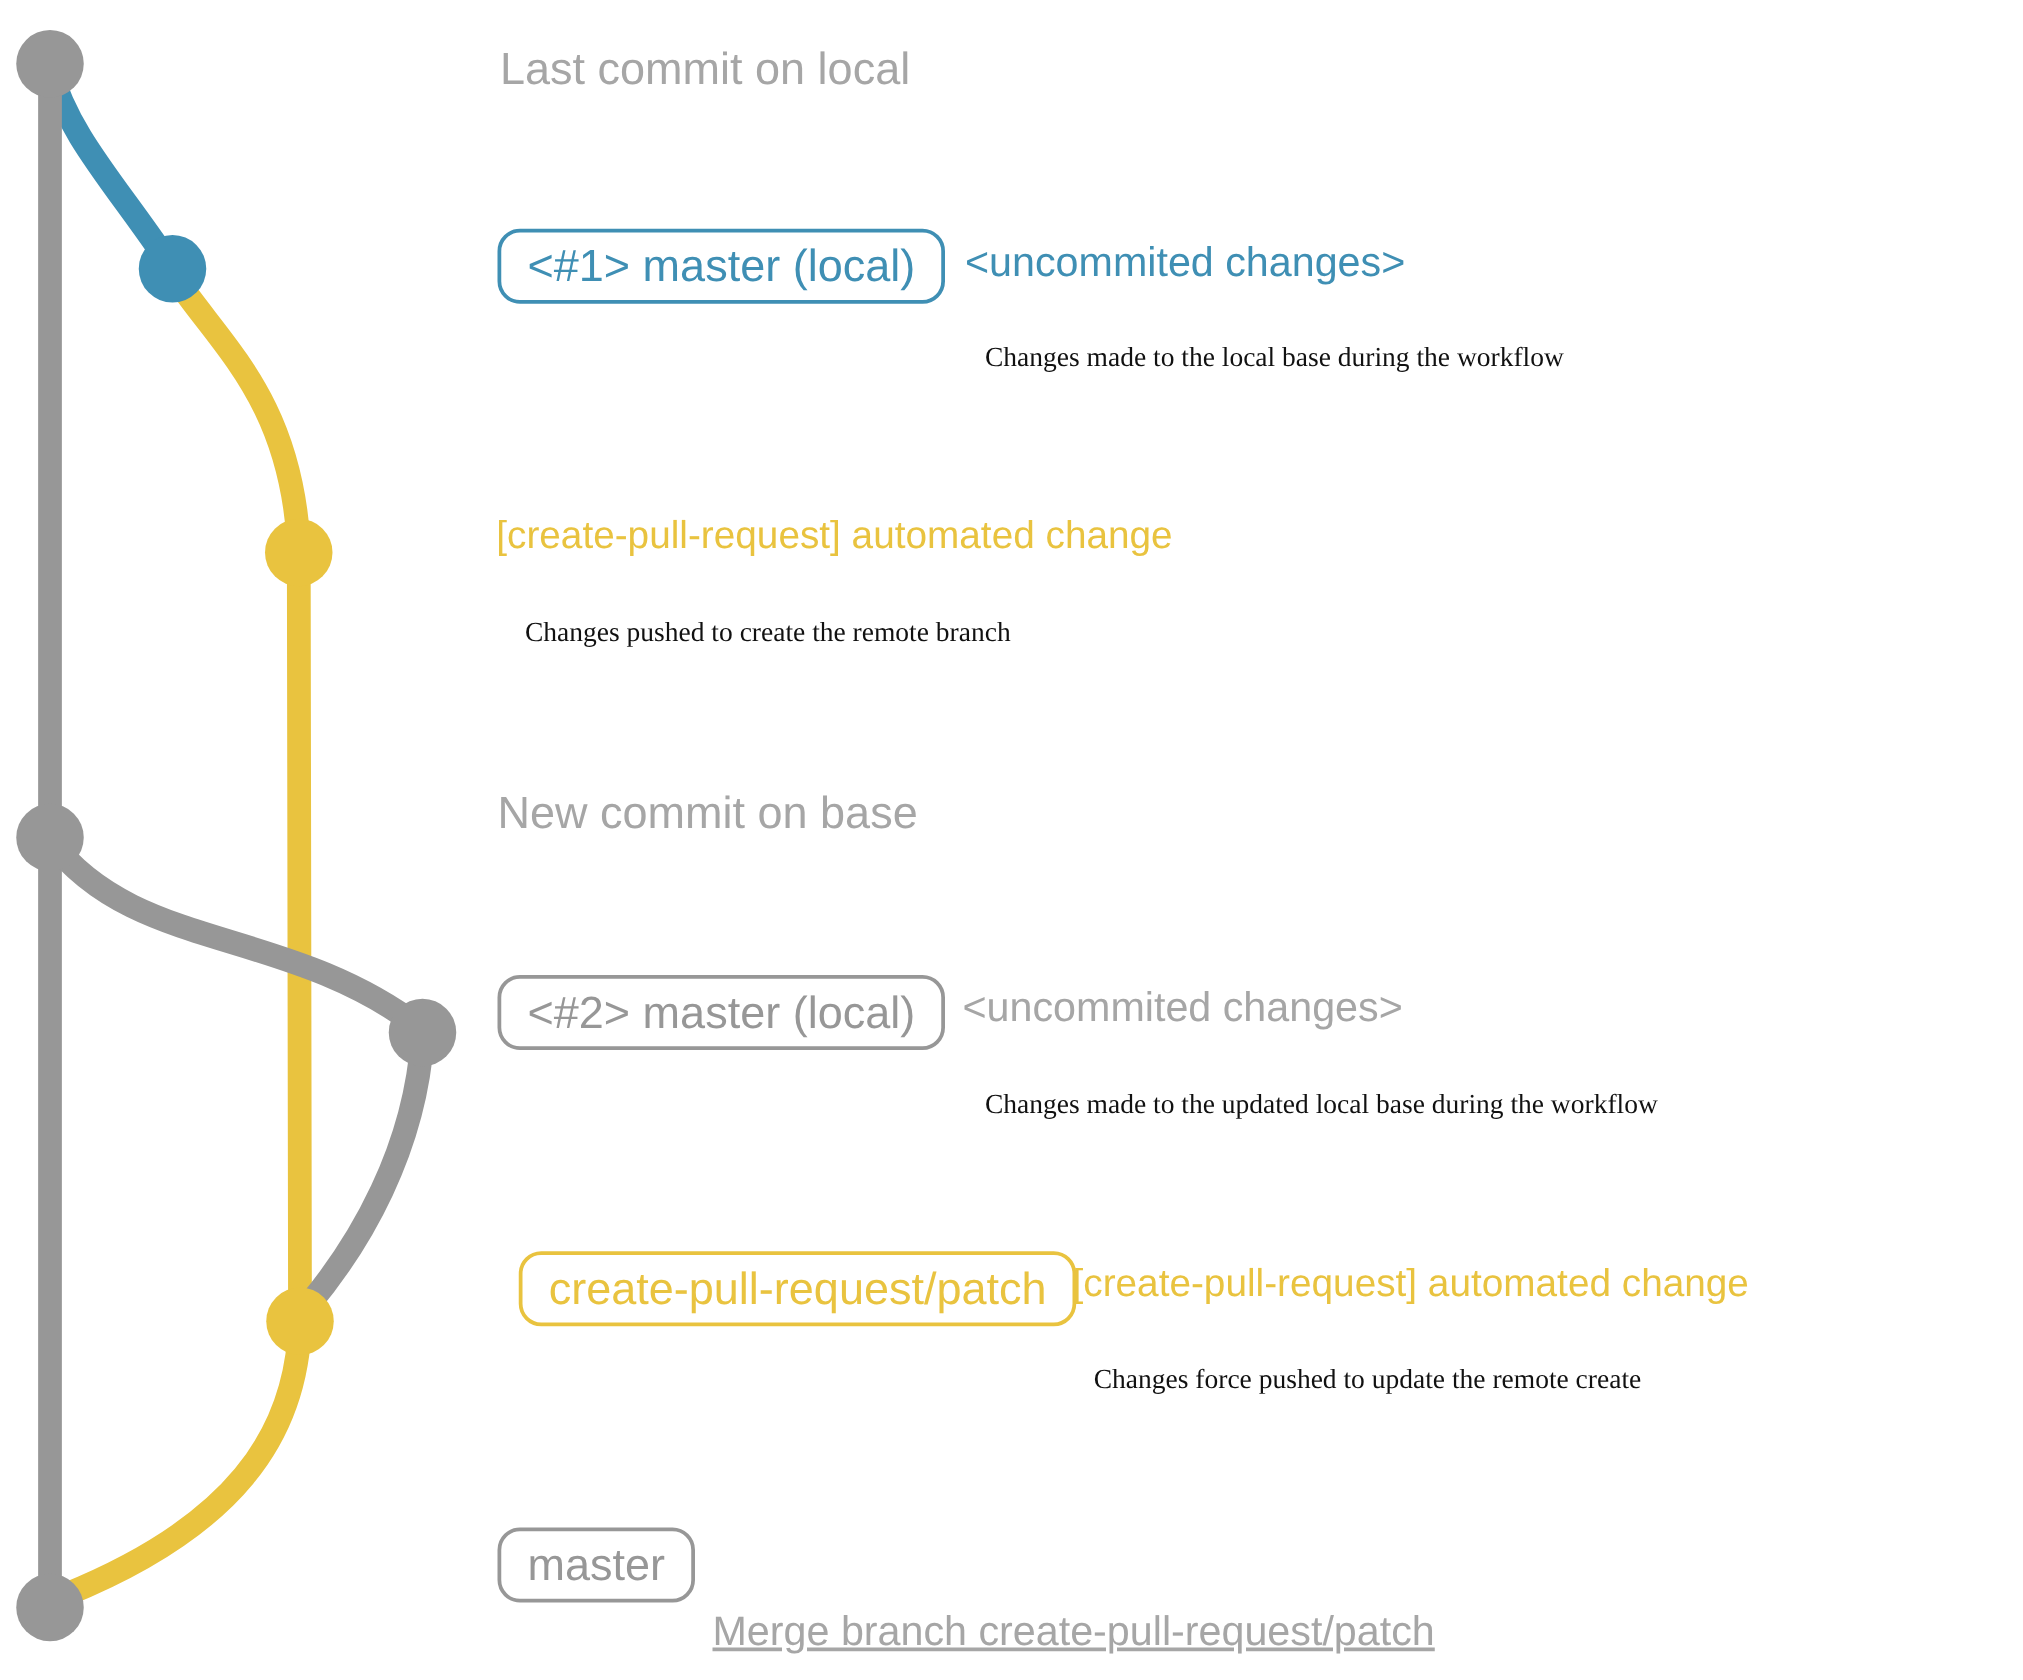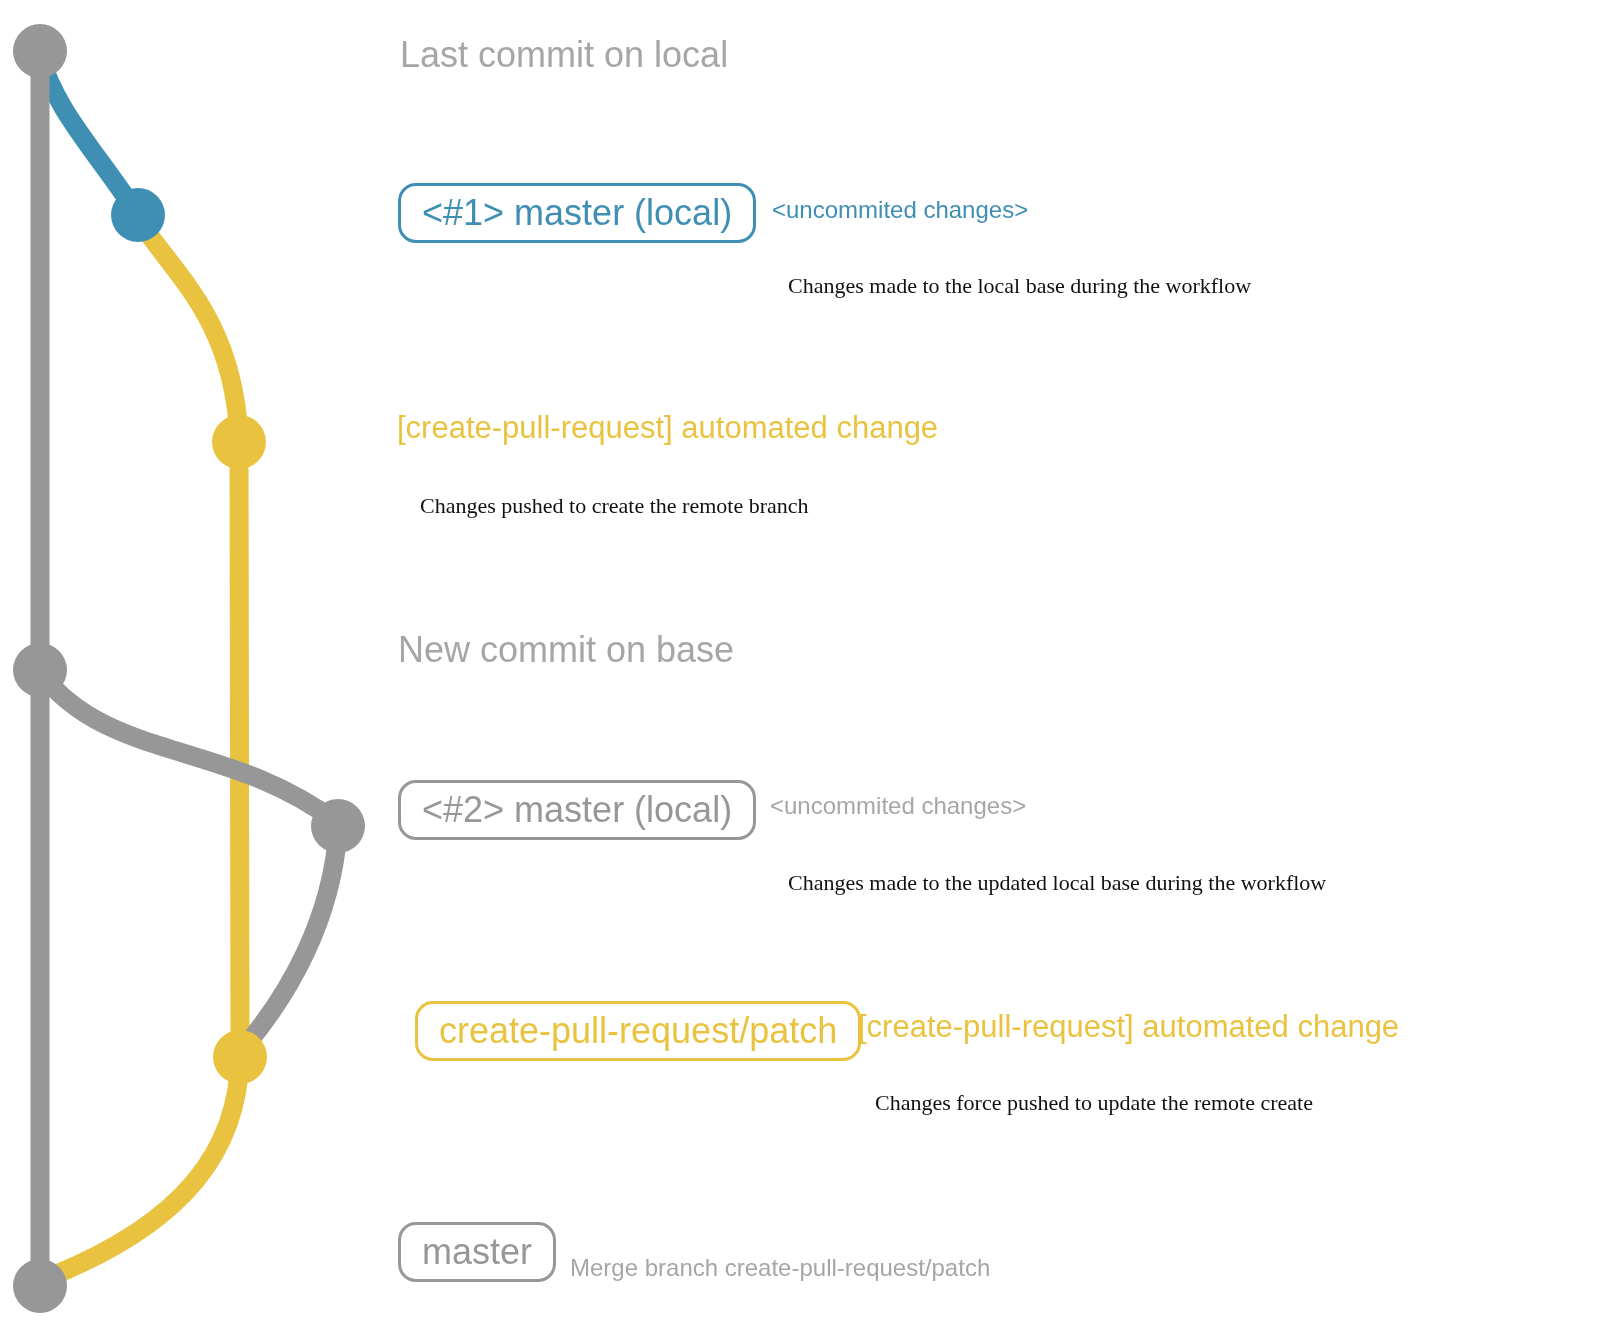--- a/index.html
+++ b/index.html
@@ -10,21 +10,21 @@
   html,body{width:1618px;height:1344px;background:var(--background);overflow:hidden;}
   body{position:relative;font-family:"Liberation Sans",sans-serif;}
   .graph-svg{position:absolute;left:0;top:0;}
   .abs{position:absolute;white-space:nowrap;}
   .heading{font-size:36px;line-height:44px;color:var(--gray-text);}
   .badge{display:inline-block;border:3px solid;border-radius:18px;padding:7px 21px;
          font-size:36px;line-height:40px;background:var(--background);}
   .badge.blue{color:var(--blue);border-color:var(--blue);}
   .badge.gray{color:var(--gray);border-color:var(--gray);}
   .badge.yellow{color:var(--yellow);border-color:var(--yellow);}
-  .note{font-size:24px;line-height:42px;}
+  .note{font-size:33px;line-height:42px;}
   .note.blue{color:var(--blue);}
   .note.gray{color:var(--gray-text);}
   .title{font-size:31px;line-height:42px;color:var(--yellow);}
   .caption{font-family:Liberation Serif, serif;font-size:22px;line-height:36px;color:var(--caption-text);margin-top:28px;}
 </style>
 </head>
 <body>
 
 <svg class="graph-svg" width="1618" height="1344" viewBox="0 0 1618 1344">
 
@@ -57,13 +57,13 @@
 
 <div class="abs badge gray" style="left:398px;top:780px;">&lt;#2&gt; master (local)</div>
 <div class="abs note gray" style="left:770px;top:785px;">&lt;uncommited changes&gt;</div>
 <div class="abs caption" style="left:788px;top:837px;">Changes made to the updated local base during the workflow</div>
 
 <div class="abs badge yellow" style="left:415px;top:1001px;">create-pull-request/patch</div>
 <div class="abs title" style="left:858px;top:1006px;">[create-pull-request] automated change</div>
 <div class="abs caption" style="left:875px;top:1057px;">Changes force pushed to update the remote create</div>
 
 <div class="abs badge gray" style="left:398px;top:1222px;">master</div>
-<div class="abs note gray" style="left:570px;top:1247px;">Merge branch create-pull-request/patch</div>
+<div class="abs note gray" style="left:570px;top:1284px;text-decoration:underline;">Merge branch create-pull-request/patch</div>
 
 </body></html>

